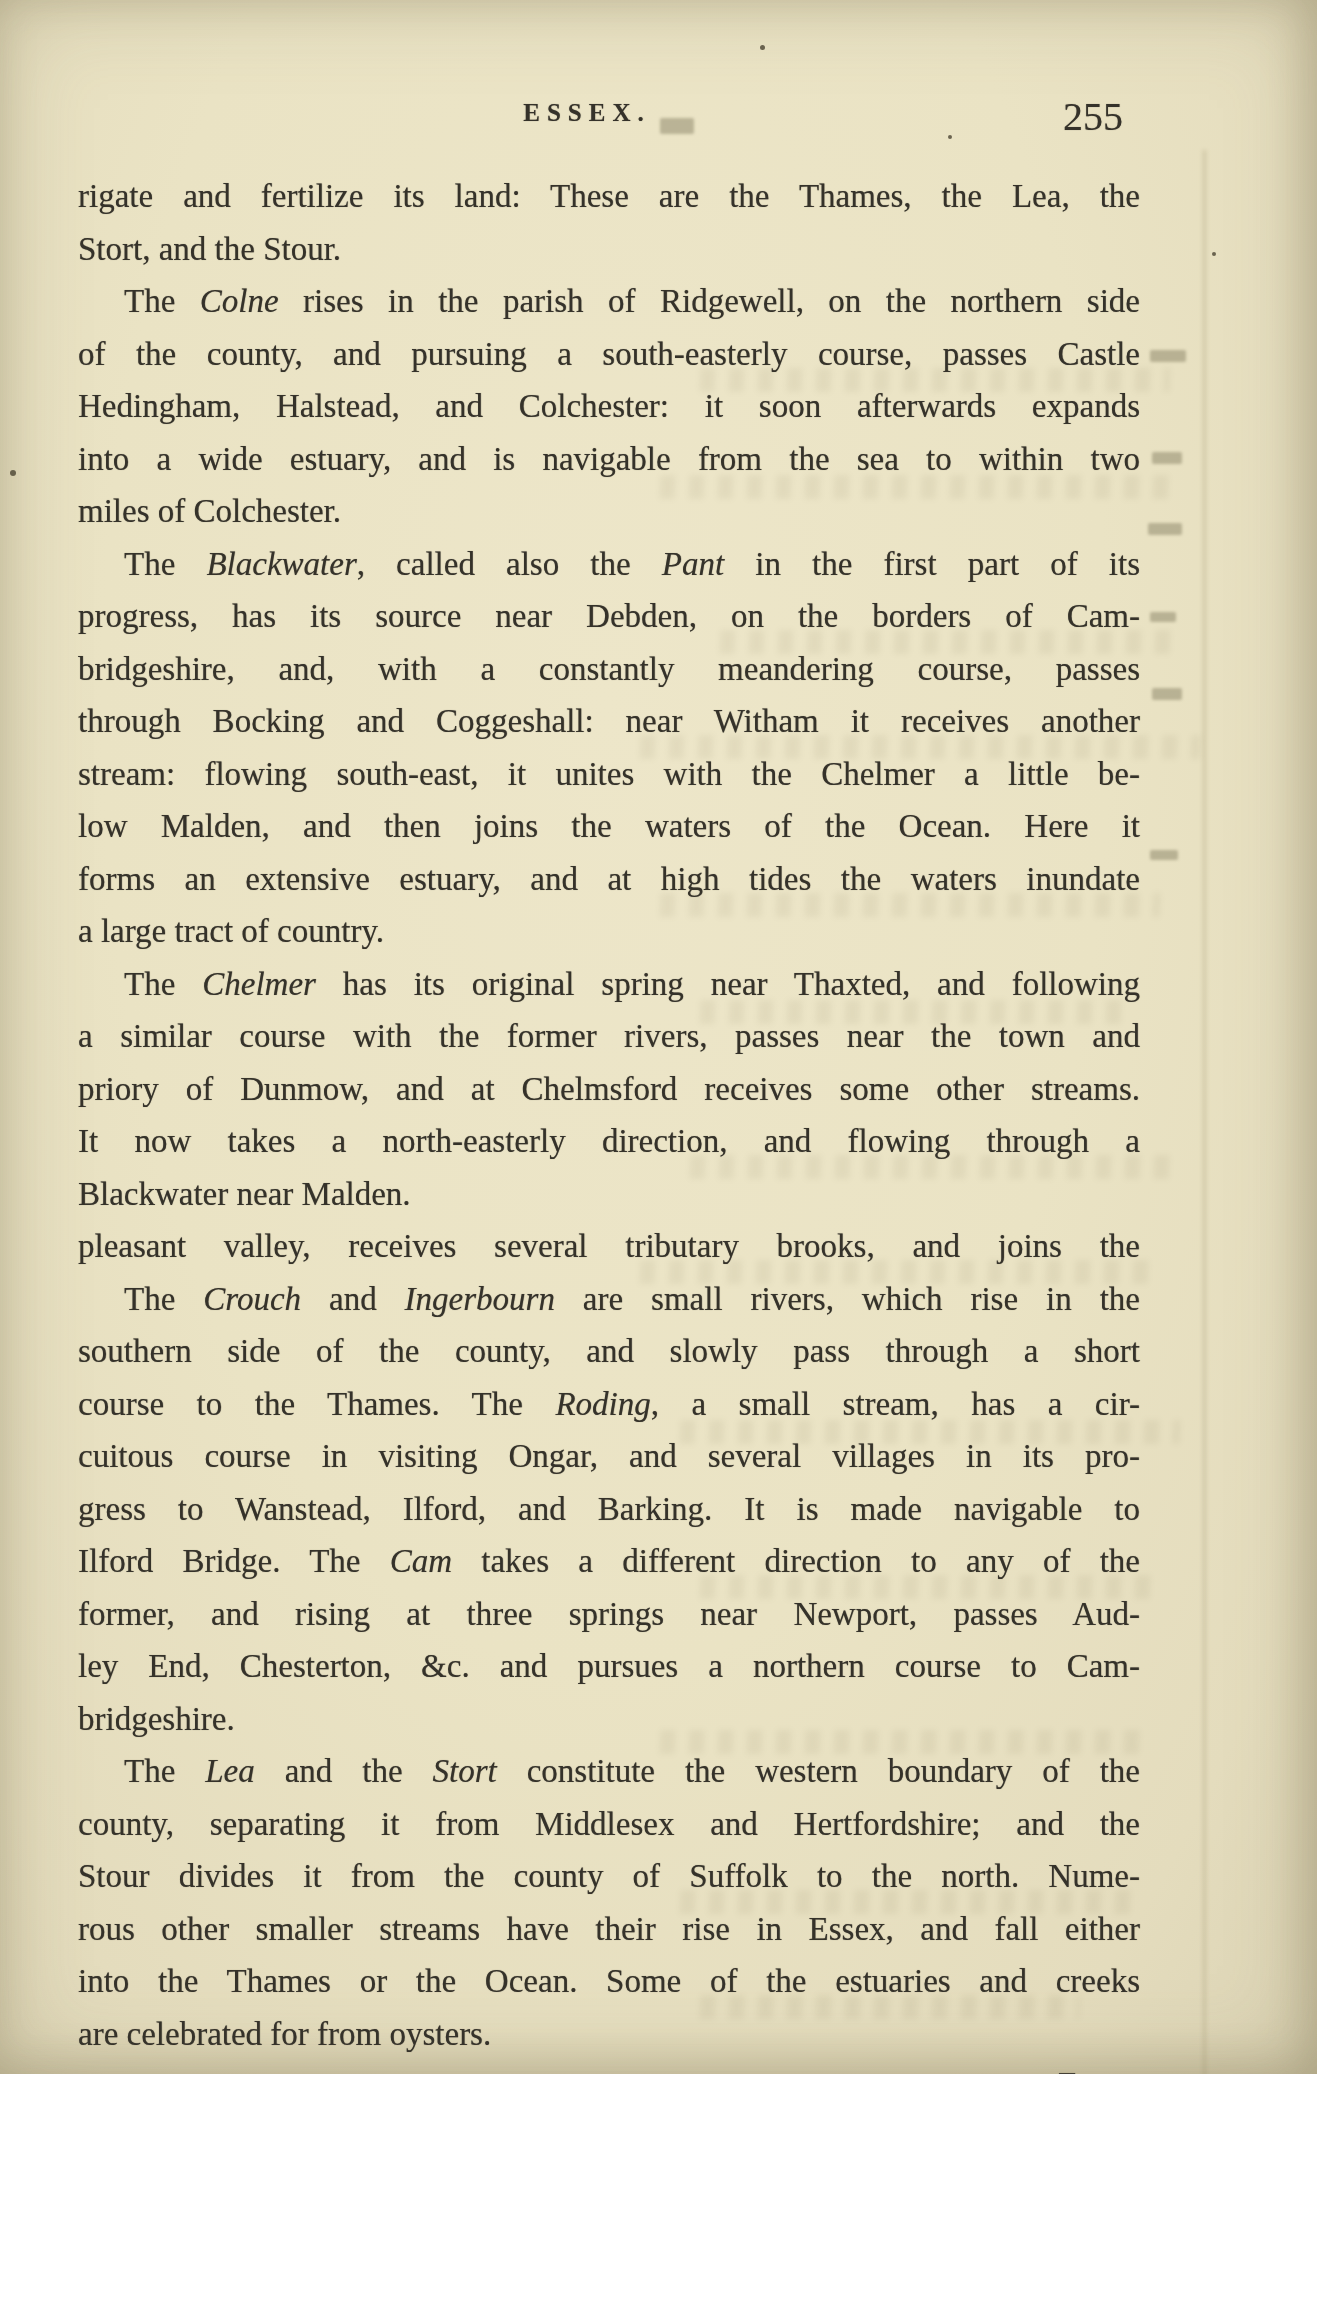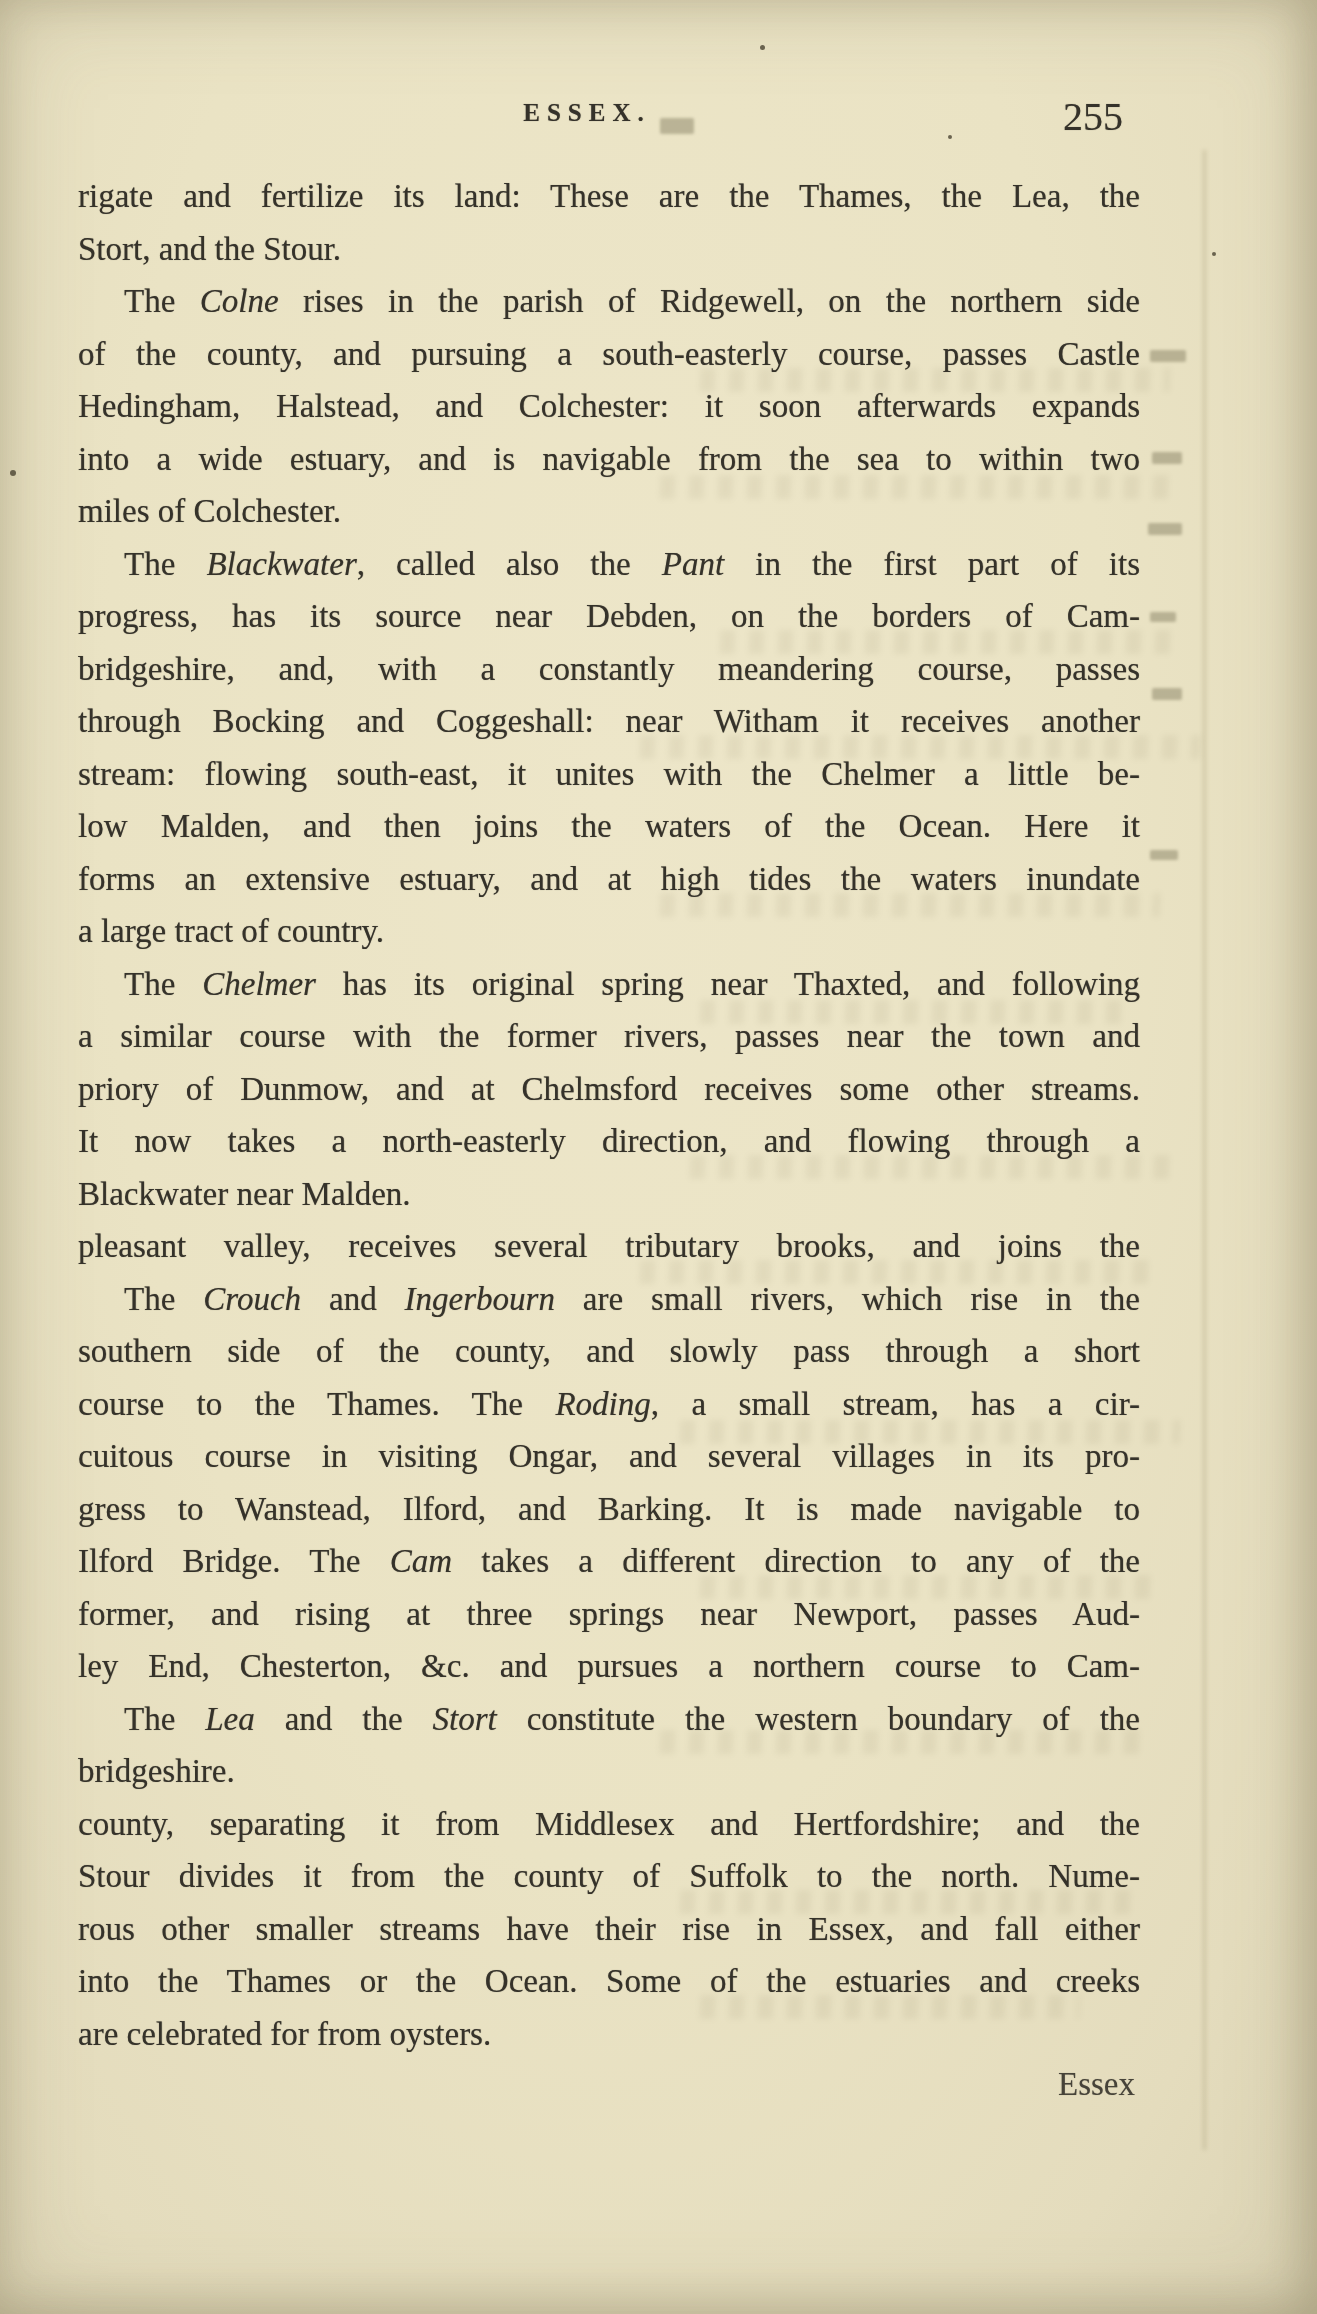--- a/index.html
+++ b/index.html
@@ -7,21 +7,21 @@
     padding: 0;
     width: 1317px;
     height: 2314px;
     overflow: hidden;
     font-family: "Liberation Serif", "DejaVu Serif", serif;
   }
 
   .page {
     position: relative;
     width: 1317px;
-    height: 2314px;
+    height: 2074px;
     background:
       radial-gradient(ellipse at 46% 34%, #ede6c9 0%, #eae3c4 50%, #e4dcbd 82%, #dbd3b4 100%);
     overflow: hidden;
   }
 
   
   .vignette {
     position: absolute;
     inset: 0;
     pointer-events: none;
@@ -201,22 +201,22 @@
       <div class="line last">Blackwater near Malden.</div>
       <div class="line">pleasant valley, receives several tributary brooks, and joins the</div>
       <div class="line indent">The <i>Crouch</i> and <i>Ingerbourn</i> are small rivers, which rise in the</div>
       <div class="line">southern side of the county, and slowly pass through a short</div>
       <div class="line">course to the Thames. The <i>Roding</i>, a small stream, has a cir-</div>
       <div class="line">cuitous course in visiting Ongar, and several villages in its pro-</div>
       <div class="line">gress to Wanstead, Ilford, and Barking. It is made navigable to</div>
       <div class="line">Ilford Bridge. The <i>Cam</i> takes a different direction to any of the</div>
       <div class="line">former, and rising at three springs near Newport, passes Aud-</div>
       <div class="line">ley End, Chesterton, &amp;c. and pursues a northern course to Cam-</div>
+      <div class="line last">bridgeshire.</div>
       <div class="line indent">The <i>Lea</i> and the <i>Stort</i> constitute the western boundary of the</div>
-      <div class="line last">bridgeshire.</div>
       <div class="line">county, separating it from Middlesex and Hertfordshire; and the</div>
       <div class="line">Stour divides it from the county of Suffolk to the north. Nume-</div>
       <div class="line">rous other smaller streams have their rise in Essex, and fall either</div>
       <div class="line">into the Thames or the Ocean. Some of the estuaries and creeks</div>
       <div class="line last">are celebrated for from oysters.</div>
     </main>
 
   <div class="catchword">Essex</div>
 
 </div>

